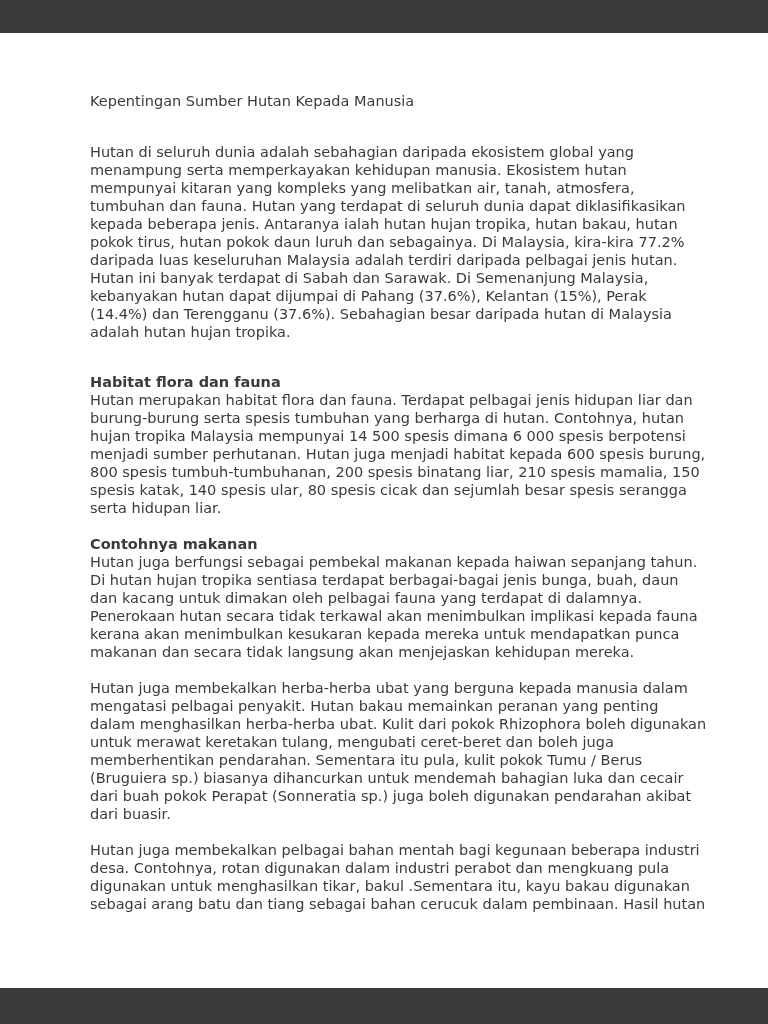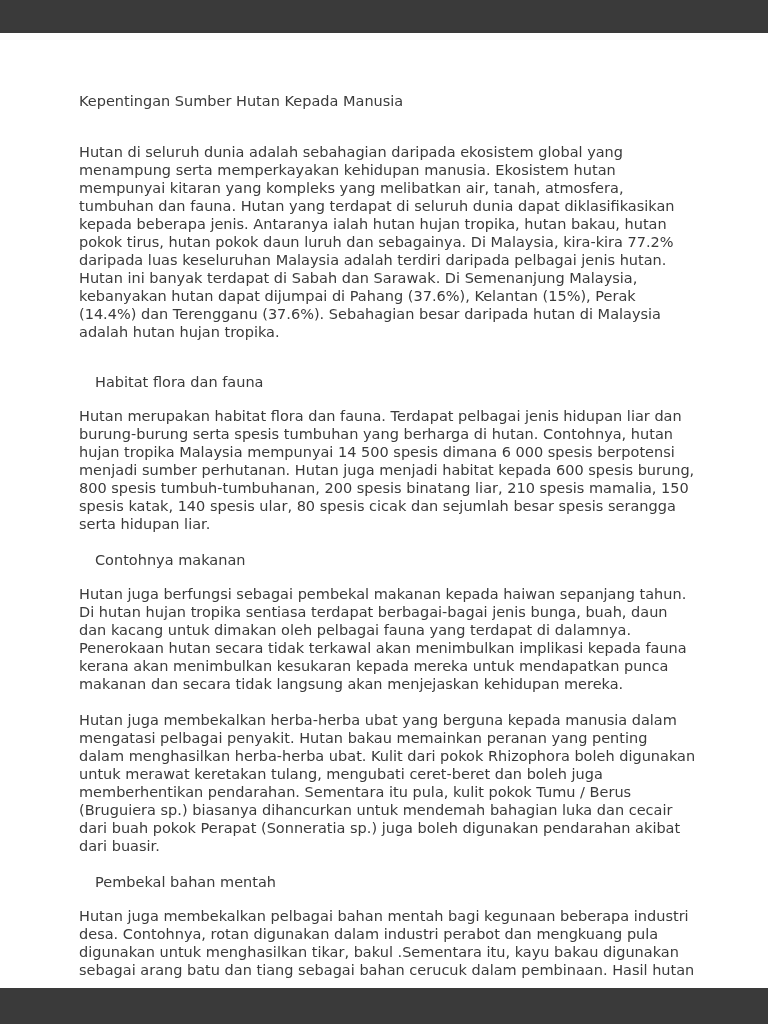--- a/index.html
+++ b/index.html
@@ -17,21 +17,21 @@
   .letterbox {
     position: absolute;
     left: 0;
     right: 0;
     background: #3a3a3a;
   }
   .letterbox-top { top: 0; height: 33px; }
   .letterbox-bottom { bottom: 0; height: 36px; }
   .page-content {
     position: absolute;
-    left: 79px;
+    left: 90px;
     top: 92px;
     width: 640px;
     color: #3b3b3b;
     font-size: 14.5px;
     line-height: 18px;
   }
   .doc-title {
     margin: 0 0 12px 0;
     font-size: 14.5px;
     font-weight: normal;
@@ -42,23 +42,23 @@
     white-space: pre;
   }
   .intro-para {
     margin-bottom: 32px;
     margin-top: 33px;
   }
   .section + .section {
     margin-top: 18px;
   }
   .section-heading {
-    margin: 16px;
+    margin: 0;
     font-size: 14.5px;
-    font-weight: normal;
+    font-weight: bold;
     line-height: 18px;
     white-space: pre;
   }
 </style>
 </head>
 <body>
 
 <div class="letterbox letterbox-top"></div>
 
 <div class="page-content">
@@ -103,21 +103,20 @@
 mengatasi pelbagai penyakit. Hutan bakau memainkan peranan yang penting
 dalam menghasilkan herba-herba ubat. Kulit dari pokok Rhizophora boleh digunakan
 untuk merawat keretakan tulang, mengubati ceret-beret dan boleh juga
 memberhentikan pendarahan. Sementara itu pula, kulit pokok Tumu / Berus
 (Bruguiera sp.) biasanya dihancurkan untuk mendemah bahagian luka dan cecair
 dari buah pokok Perapat (Sonneratia sp.) juga boleh digunakan pendarahan akibat
 dari buasir.</p>
   </div>
 
   <div class="section">
-    <h3 class="section-heading">Pembekal bahan mentah</h3>
     <p class="para">Hutan juga membekalkan pelbagai bahan mentah bagi kegunaan beberapa industri
 desa. Contohnya, rotan digunakan dalam industri perabot dan mengkuang pula
 digunakan untuk menghasilkan tikar, bakul .Sementara itu, kayu bakau digunakan
 sebagai arang batu dan tiang sebagai bahan cerucuk dalam pembinaan. Hasil hutan</p>
   </div>
 
 </div>
 
 <div class="letterbox letterbox-bottom"></div>
 

